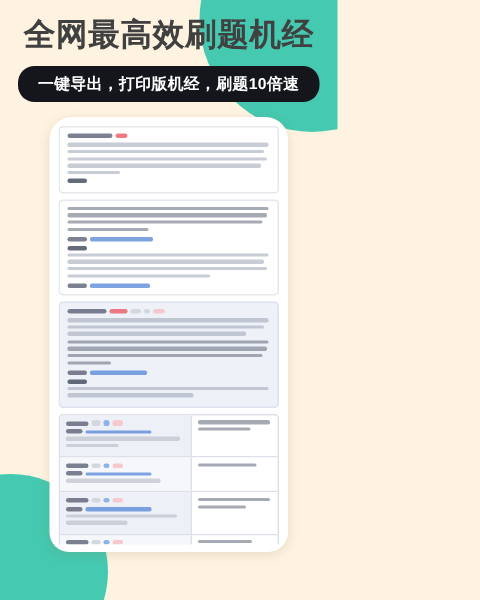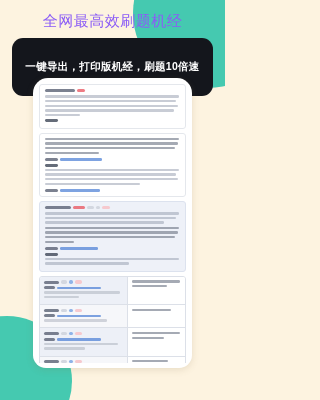--- a/index.html
+++ b/index.html
@@ -11,27 +11,27 @@
   .blob-tr{
     position:absolute;top:-62px;right:-58px;width:150px;height:150px;
     border-radius:50%;background:#45C9B0;
   }
   .blob-bl{
     position:absolute;left:-58px;bottom:-46px;width:130px;height:130px;
     border-radius:50%;background:#45C9B0;
   }
   .hero{position:relative;z-index:3;text-align:center;padding-top:13px;}
   .hero-title{
-    font-size:15px;font-weight:normal;color:#8b5cf6;letter-spacing:.5px;
+    font-size:21px;font-weight:bold;color:#404040;letter-spacing:.5px;
     line-height:1;margin:0;
   }
   .hero-pill{
     display:inline-block;margin-top:10px;background:#14161C;color:#fff;
     font-size:10.5px;font-weight:bold;letter-spacing:.3px;
-    padding:22px 13px;border-radius:11px;white-space:nowrap;
+    padding:5px 13px;border-radius:11px;white-space:nowrap;
   }
   
   .phone{
     position:absolute;left:33px;top:78px;width:159px;height:290px;
     background:#ffffff;border-radius:15px 15px 13px 13px;
     box-shadow:0 2px 7px rgba(130,110,70,.17);
     overflow:hidden;z-index:4;
   }
   .screen{position:absolute;left:6px;top:6px;right:6px;bottom:5px;overflow:hidden;}
   

